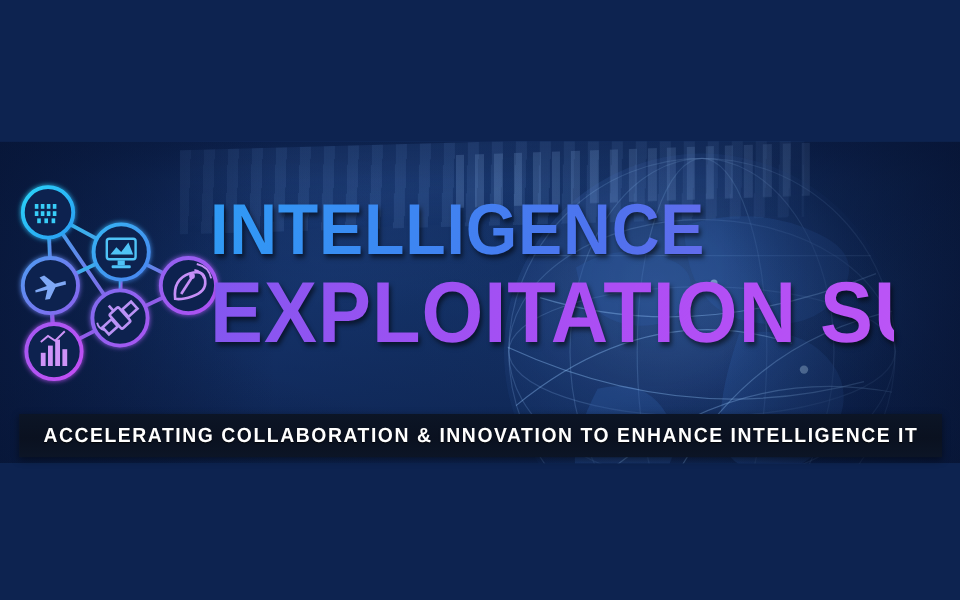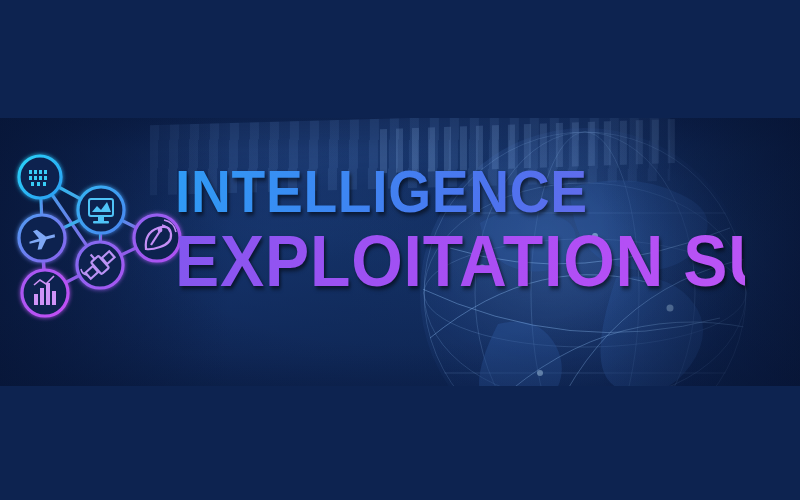--- a/index.html
+++ b/index.html
@@ -322,14 +322,17 @@
         </g>
       </g>
     </svg>
   </div>
 
   <div class="title-block">
     <div class="title-line1">INTELLIGENCE</div>
     <div class="title-line2">EXPLOITATION SUMMIT</div>
   </div>
 
+  <div class="tagline-bar">
+    <span class="tagline-text">ACCELERATING COLLABORATION &amp; INNOVATION TO ENHANCE INTELLIGENCE IT</span>
+  </div>
 
 </div>
 
 </body></html>

